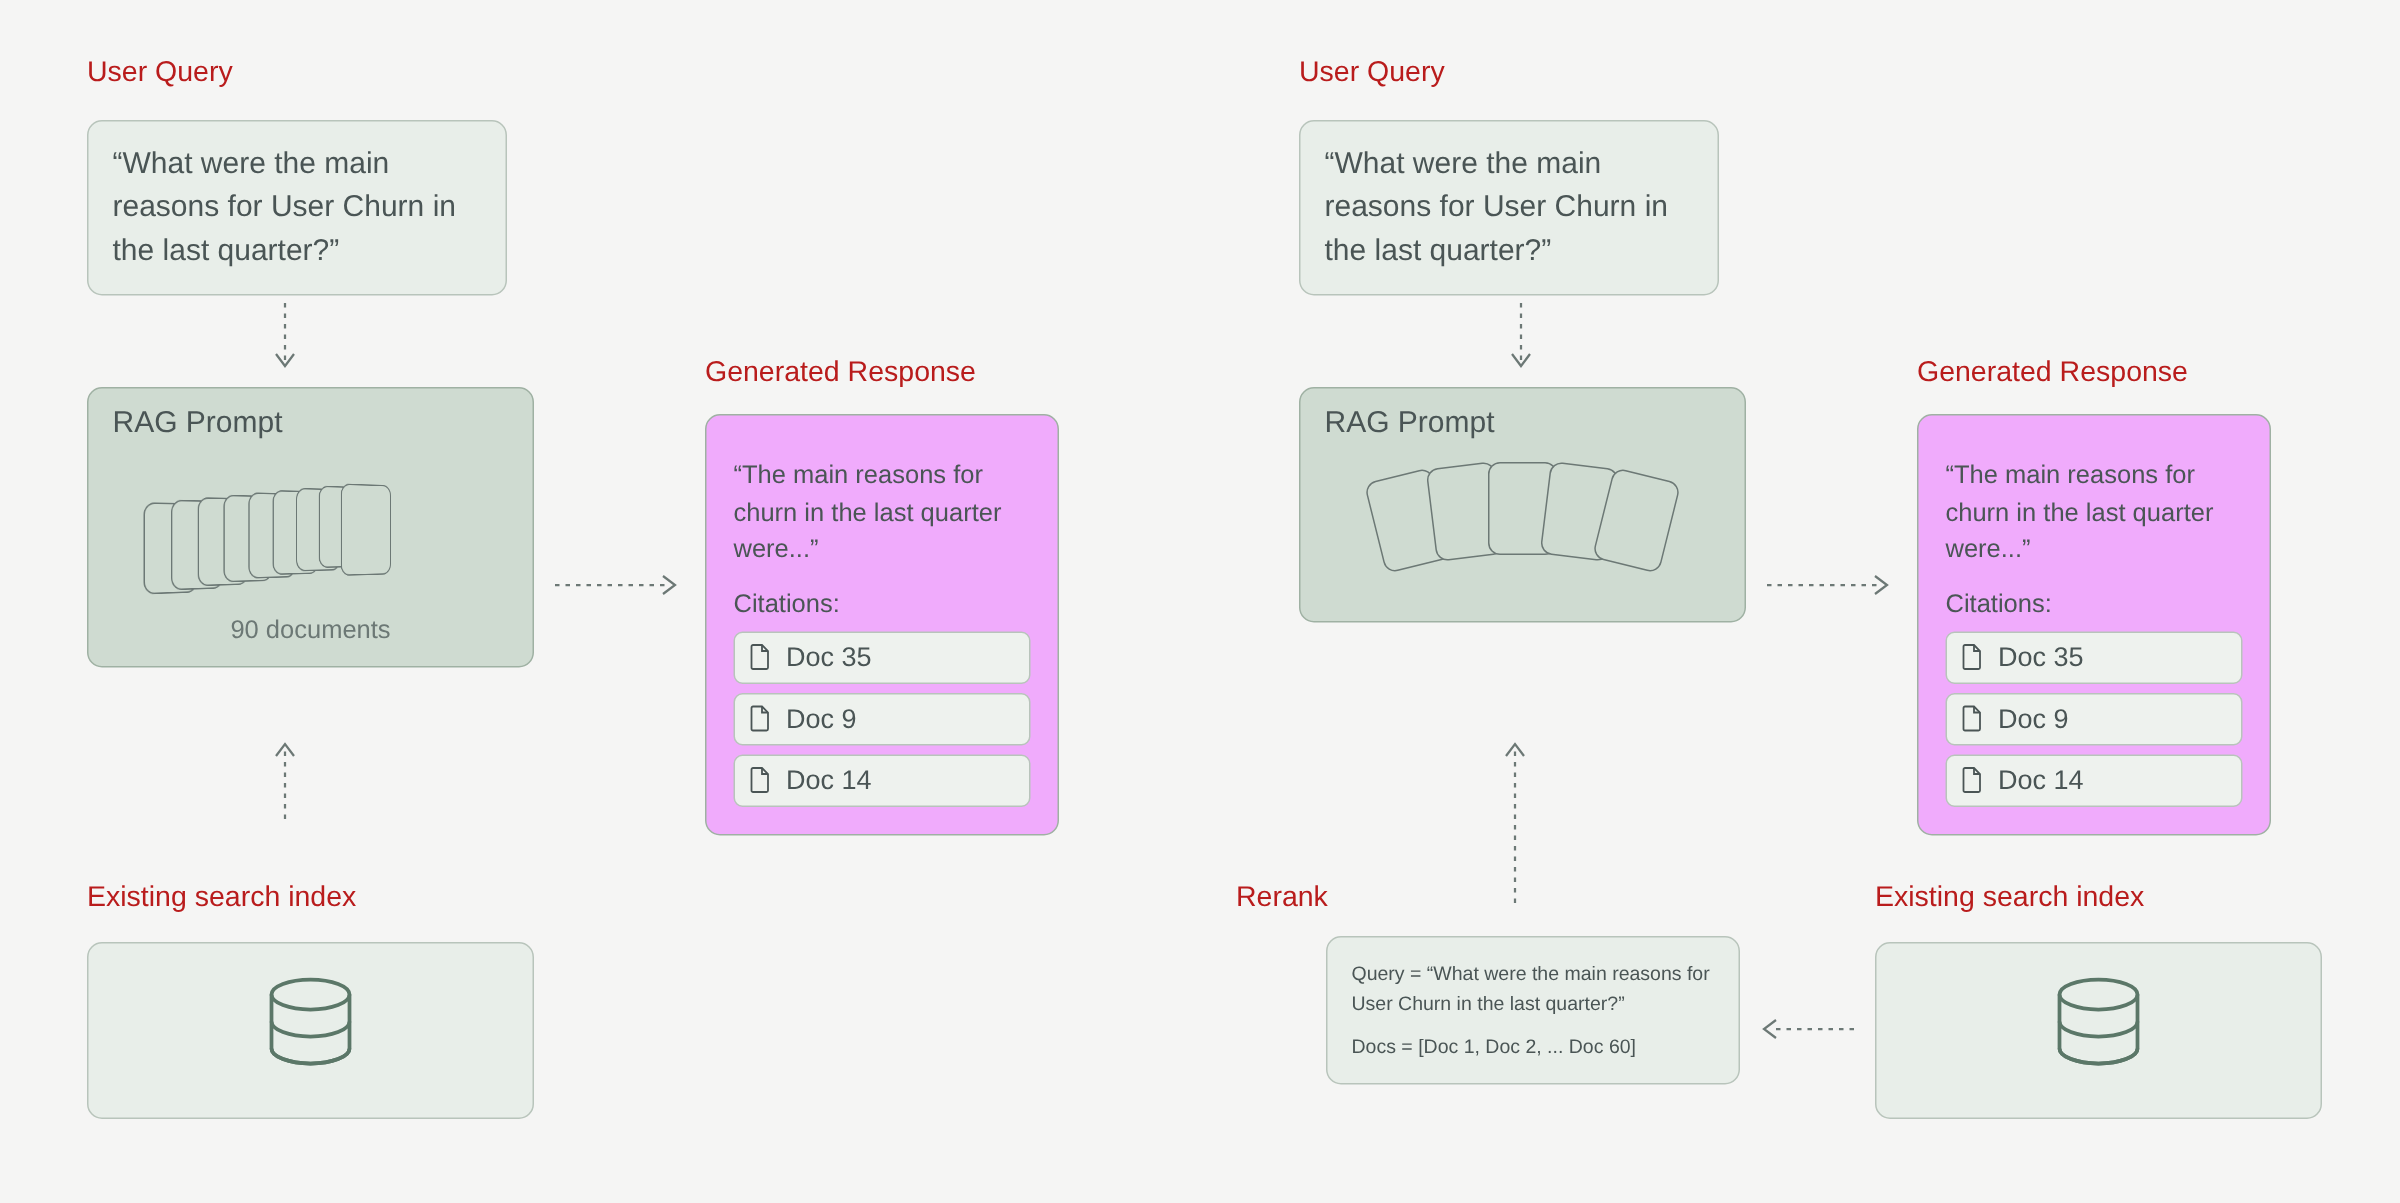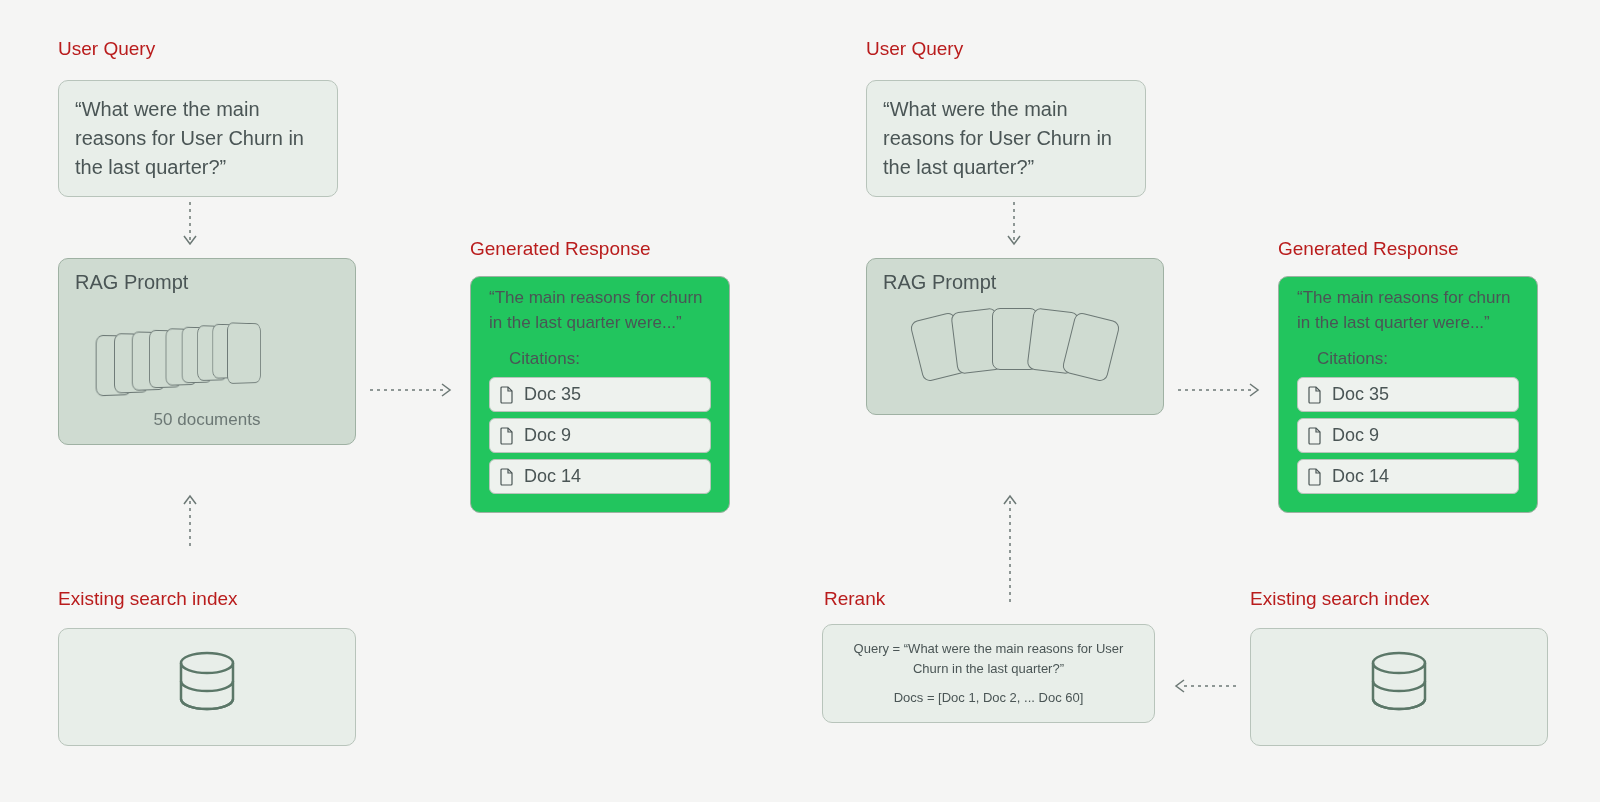--- a/index.html
+++ b/index.html
@@ -40,37 +40,36 @@
     margin-bottom: 16px;
   }
   .doc-count {
     text-align: center;
     font-size: 17px;
     color: #6c7875;
     margin-top: 10px;
   }
   .response-box {
     position: absolute;
-    background: #22c55e;
+    background: #f0abfc;
     border: 1px solid #9fb1a3;
     border-radius: 10px;
-    padding: 9px 18px 18px;
-    width: 260px;
+    padding: 28px 18px 18px;
+    width: 236px;
   }
   .response-text {
     font-size: 17px;
     line-height: 1.45;
     color: #4a5555;
     margin-bottom: 14px;
   }
   .cit-label {
     font-size: 17px;
     color: #4a5555;
     margin-bottom: 8px;
-    margin-left: 20px;
   }
   .cit {
     background: #eef2ee;
     border: 1px solid #b8c4bb;
     border-radius: 6px;
     padding: 6px 10px;
     margin-bottom: 6px;
     display: flex;
     align-items: center;
     gap: 10px;
@@ -149,21 +148,21 @@
     <div class="card3d" style="left:0px;  top:26px;"></div>
     <div class="card3d" style="left:20px; top:24px;"></div>
     <div class="card3d" style="left:40px; top:22px;"></div>
     <div class="card3d" style="left:60px; top:20px;"></div>
     <div class="card3d" style="left:80px; top:18px;"></div>
     <div class="card3d" style="left:100px;top:16px;"></div>
     <div class="card3d" style="left:120px;top:14px;"></div>
     <div class="card3d" style="left:140px;top:12px;"></div>
     <div class="card3d" style="left:160px;top:10px; width:48px; height:66px;"></div>
   </div>
-  <div class="doc-count">50 documents</div>
+  <div class="doc-count">90 documents</div>
 </div>
 
 <svg class="arrow" style="left:370px; top:380px;" width="86" height="20">
   <line x1="0" y1="10" x2="76" y2="10" stroke="#6c7875" stroke-width="1.5" stroke-dasharray="3 4"></line>
   <path d="M72 4 L80 10 L72 16" fill="none" stroke="#6c7875" stroke-width="1.5"></path>
 </svg>
 
 <div class="label" style="left:470px; top:238px;">Generated Response</div>
 
 <div class="response-box" style="left:470px; top:276px;">
@@ -263,21 +262,21 @@
   </div>
 </div>
 
 <svg class="arrow" style="left:1000px; top:490px;" width="20" height="116">
   <line x1="10" y1="112" x2="10" y2="10" stroke="#6c7875" stroke-width="1.5" stroke-dasharray="3 4"></line>
   <path d="M4 14 L10 6 L16 14" fill="none" stroke="#6c7875" stroke-width="1.5"></path>
 </svg>
 
 <div class="label" style="left:824px; top:588px;">Rerank</div>
 
-<div class="rerank-box" style="left:822px; top:624px; width:333px;text-align:center;">
+<div class="rerank-box" style="left:884px; top:624px; width:276px;">
   <div>Query = “What were the main reasons for User Churn in the last quarter?”</div>
   <div class="docs">Docs = [Doc 1, Doc 2, ... Doc 60]</div>
 </div>
 
 <svg class="arrow" style="left:1170px; top:676px;" width="70" height="20">
   <line x1="66" y1="10" x2="10" y2="10" stroke="#6c7875" stroke-width="1.5" stroke-dasharray="3 4"></line>
   <path d="M14 4 L6 10 L14 16" fill="none" stroke="#6c7875" stroke-width="1.5"></path>
 </svg>
 
 <div class="label" style="left:1250px; top:588px;">Existing search index</div>

